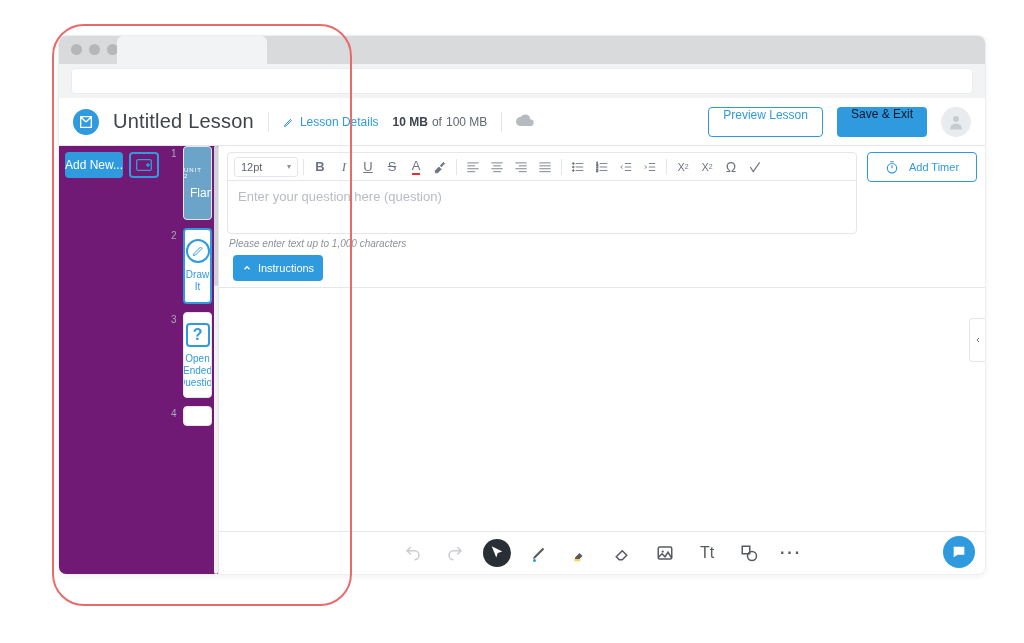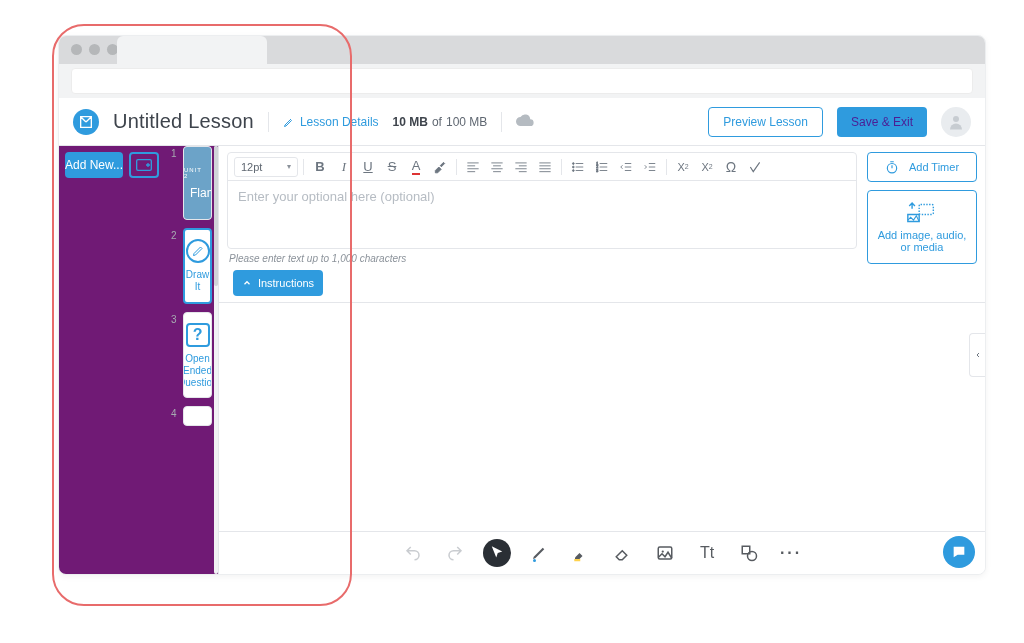--- a/index.html
+++ b/index.html
@@ -38,23 +38,23 @@
   .hdr{height:48px;border-bottom:1px solid var(--border);display:flex;align-items:center;padding:0 14px;gap:14px}
   .logo{width:26px;height:26px;border-radius:50%;background:var(--blue);display:flex;align-items:center;justify-content:center}
   .logo svg{width:16px;height:16px;fill:#fff}
   .title{font-size:20px;color:var(--text-dark);letter-spacing:.2px}
   .vsep{width:1px;height:20px;background:var(--border)}
   .linkish{color:var(--blue);font-size:12px;display:flex;align-items:center;gap:5px;cursor:pointer}
   .storage{font-size:12px;color:var(--text);display:flex;gap:4px}
   .storage b{font-weight:700;color:var(--text-dark)}
   .cloud{color:#b5bbc1}
   .spacer{flex:1}
-  .btn{height:30px;padding:0 14px;border-radius:4px;font-size:12px;display:flex;align-items:center;cursor:pointer}
+  .btn{height:30px;padding:0 14px;border-radius:4px;font-size:12px;display:flex;align-items:flex-start;cursor:pointer}
   .btn-outline{border:1px solid var(--blue);color:var(--blue);background:#fff}
-  .btn-primary{background:var(--blue);color:#4c1d95}
+  .btn-primary{background:var(--blue);color:#0f172a}
   .avatar{width:30px;height:30px;border-radius:50%;background:#e9ecef;display:flex;align-items:center;justify-content:center}
   .avatar svg{width:18px;height:18px;fill:#c7ccd1}
 
   
   .body{display:flex;height:calc(100% - 48px)}
   .left{width:160px;border-right:1px solid var(--border);background:#701a75;display:flex;flex-direction:row}
   .addrow{display:flex;gap:6px;padding:6px}
   .addnew{flex:1;height:26px;background:var(--blue);color:#fff;font-size:12px;border-radius:4px;
     display:flex;align-items:center;justify-content:center;cursor:pointer}
   .addicon{width:30px;height:26px;border:2px solid var(--blue);border-radius:4px;color:var(--blue);
@@ -321,42 +321,33 @@
                   <div class="tb-sep"></div>
                   <div class="tb" style="font-size:11px">X<sup style="font-size:7px">2</sup></div>
                   <div class="tb" style="font-size:11px">X<sub style="font-size:7px">2</sub></div>
                   <div class="tb" style="font-size:14px">Ω</div>
                   <div class="tb">
                       <svg viewBox="0 0 24 24">
                         <path d="M4 12l5 8L20 4" stroke-width="2"></path>
                       </svg>
                     </div>
                 </div>
-                <div class="editor-body">Enter your optional here (optional)</div>
+                <div class="editor-body">Enter your question here (question)</div>
               </div>
               <div class="hint">Please enter text up to 1,000 characters</div>
             </div>
 
             <div class="side">
               <div class="side-btn timer">
                 <svg width="14" height="14" viewBox="0 0 24 24">
                     <circle cx="12" cy="14" r="8" fill="none" stroke="#2f9bde" stroke-width="2"></circle>
                     <path d="M12 14V9M9 3h6" stroke="#2f9bde" stroke-width="2"></path>
                   </svg>
                 <span>Add Timer</span>
               </div>
-              <div class="side-btn media">
-                <svg width="34" height="24" viewBox="0 0 48 32">
-                  <path d="M10 2v8M6 6l4-4 4 4" stroke="#2f9bde" stroke-width="2" fill="none"></path>
-                  <rect x="20" y="4" width="20" height="14" rx="2" fill="none" stroke="#2f9bde" stroke-width="2" stroke-dasharray="2 2"></rect>
-                  <path d="M4 18h16v10H4z" fill="none" stroke="#2f9bde" stroke-width="2"></path>
-                  <path d="M4 26l4-4 4 4 4-6 4 8" fill="none" stroke="#2f9bde" stroke-width="1.5"></path>
-                </svg>
-                <span>Add image, audio, or media</span>
-              </div>
             </div>
           </div>
 
           <div class="instructions">
             <svg width="10" height="10" viewBox="0 0 24 24">
                 <path d="M6 15l6-6 6 6" stroke="#fff" stroke-width="3" fill="none"></path>
               </svg>
             <span>Instructions</span>
           </div>
 

